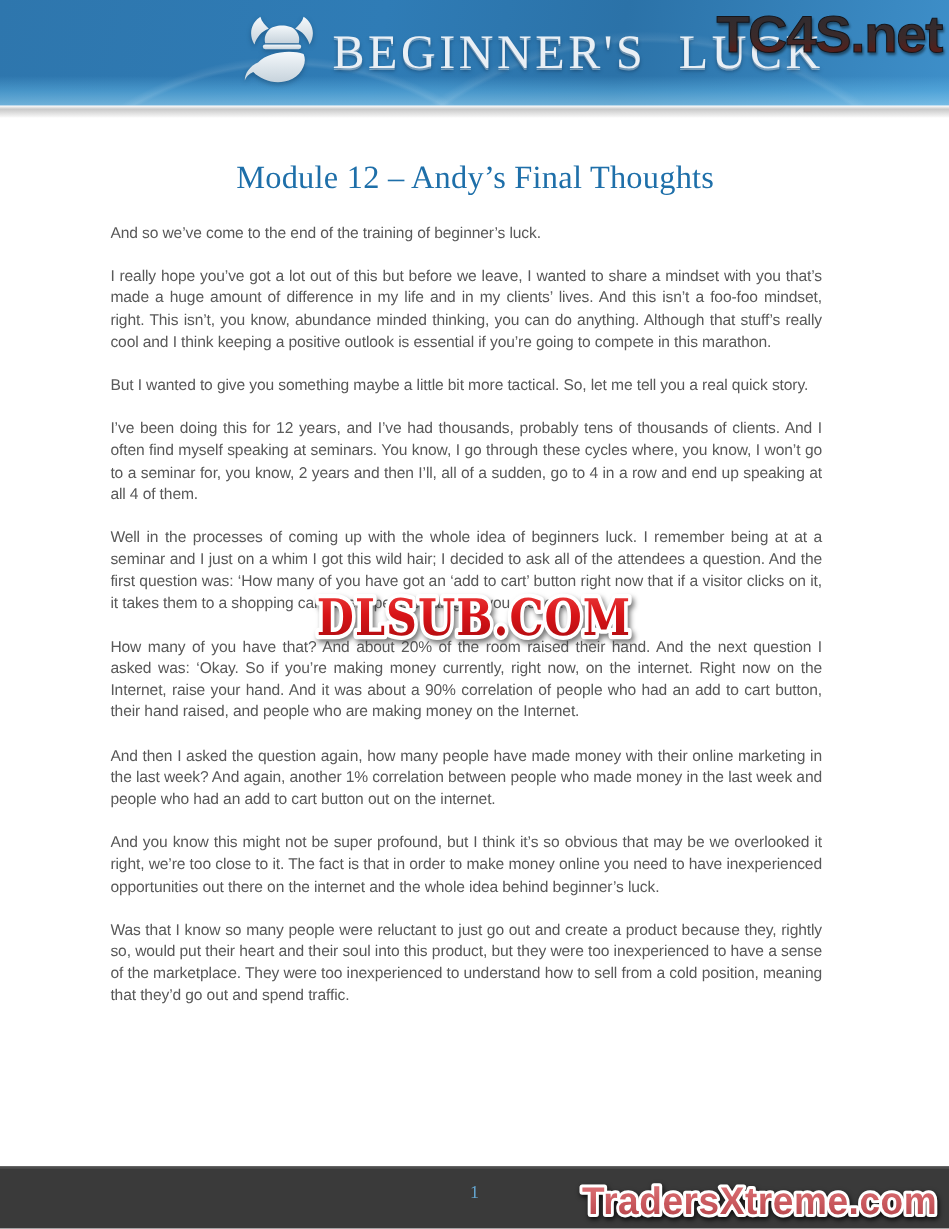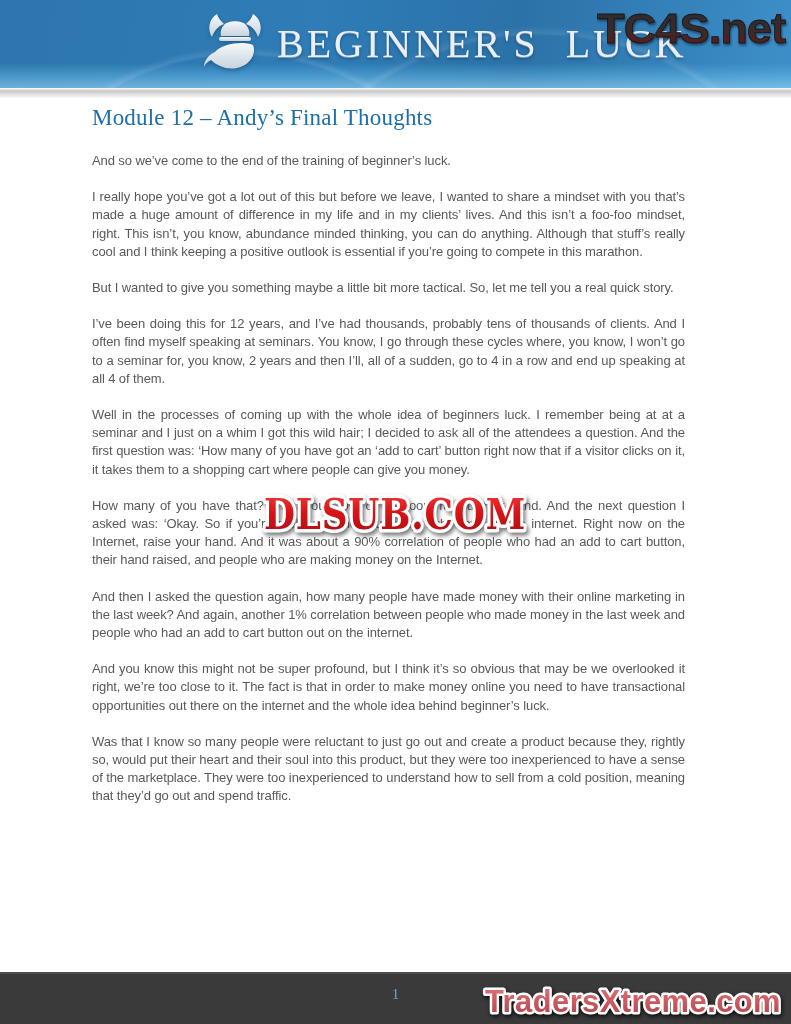--- a/index.html
+++ b/index.html
@@ -21,22 +21,22 @@
   .tc4s{position:absolute;right:1px;top:2px;width:198px;height:56px;
     filter:drop-shadow(1px 2px 1px rgba(0,0,0,.45));}
   .tc4s text{font-family:"Liberation Sans", sans-serif;font-weight:bold;font-size:43px;letter-spacing:-1px;}
 
   
   .separator{position:absolute;top:88px;left:0;width:791px;height:10px;
     background:linear-gradient(#ffffff 0%, #c9c9c9 30%, #e8e8e8 75%, #fafafa 100%);}
 
   
   .content{position:absolute;top:98px;left:92px;width:608px;height:870px;overflow:hidden;}
-  .content h1{margin:7px 0 21px 0;font-family:"Liberation Serif", serif;font-weight:normal;
-    font-size:23px;color:#1E6FA9;letter-spacing:0.2px;}
+  .content h1{margin:35px 0 21px 0;font-family:"Liberation Serif", serif;font-weight:normal;
+    font-size:27px;color:#1E6FA9;letter-spacing:0.2px;text-align:center;}
   .content p{margin:0 15px 18px 0;font-size:13px;line-height:18.2px;text-align:justify;
     color:#595959;letter-spacing:-0.1px;}
 
   
   .dlsub{position:absolute;left:247px;top:481px;width:296px;height:66px;
     filter:drop-shadow(2px 3px 2px rgba(50,50,50,.65));}
   .dlsub text{font-family:"DejaVu Serif","Liberation Serif",serif;font-weight:bold;font-size:42px;letter-spacing:1px;}
 
   
   .footer{position:absolute;top:972px;left:0;width:791px;height:52px;background:#3A3A3A;
@@ -91,21 +91,21 @@
   <div class="content">
     <h1>Module 12 – Andy’s Final Thoughts</h1>
     <div>
         <p>And so we’ve come to the end of the training of beginner’s luck.</p>
         <p>I really hope you’ve got a lot out of this but before we leave, I wanted to share a mindset with you that’s made a huge amount of difference in my life and in my clients’ lives. And this isn’t a foo-foo mindset, right. This isn’t, you know, abundance minded thinking, you can do anything. Although that stuff’s really cool and I think keeping a positive outlook is essential if you’re going to compete in this marathon.</p>
         <p>But I wanted to give you something maybe a little bit more tactical. So, let me tell you a real quick story.</p>
         <p>I’ve been doing this for 12 years, and I’ve had thousands, probably tens of thousands of clients. And I often find myself speaking at seminars. You know, I go through these cycles where, you know, I won’t go to a seminar for, you know, 2 years and then I’ll, all of a sudden, go to 4 in a row and end up speaking at all 4 of them.</p>
         <p>Well in the processes of coming up with the whole idea of beginners luck. I remember being at at a seminar and I just on a whim I got this wild hair; I decided to ask all of the attendees a question. And the first question was: ‘How many of you have got an ‘add to cart’ button right now that if a visitor clicks on it, it takes them to a shopping cart where people can give you money.</p>
         <p>How many of you have that? And about 20% of the room raised their hand. And the next question I asked was: ‘Okay. So if you’re making money currently, right now, on the internet. Right now on the Internet, raise your hand. And it was about a 90% correlation of people who had an add to cart button, their hand raised, and people who are making money on the Internet.</p>
         <p>And then I asked the question again, how many people have made money with their online marketing in the last week? And again, another 1% correlation between people who made money in the last week and people who had an add to cart button out on the internet.</p>
-        <p>And you know this might not be super profound, but I think it’s so obvious that may be we overlooked it right, we’re too close to it. The fact is that in order to make money online you need to have transactional opportunities out there on the internet and the whole idea behind beginner’s luck.</p>
+        <p>And you know this might not be super profound, but I think it’s so obvious that may be we overlooked it right, we’re too close to it. The fact is that in order to make money online you need to have inexperienced opportunities out there on the internet and the whole idea behind beginner’s luck.</p>
         <p>Was that I know so many people were reluctant to just go out and create a product because they, rightly so, would put their heart and their soul into this product, but they were too inexperienced to have a sense of the marketplace. They were too inexperienced to understand how to sell from a cold position, meaning that they’d go out and spend traffic.</p>
       </div>
   </div>
 
   <svg class="dlsub" viewBox="0 0 296 66">
     <defs>
       <linearGradient id="dlg" x1="0" y1="0" x2="0" y2="1">
         <stop offset="0" stop-color="#EE4040"></stop>
         <stop offset="0.45" stop-color="#D81418"></stop>
         <stop offset="1" stop-color="#A80B0F"></stop>

